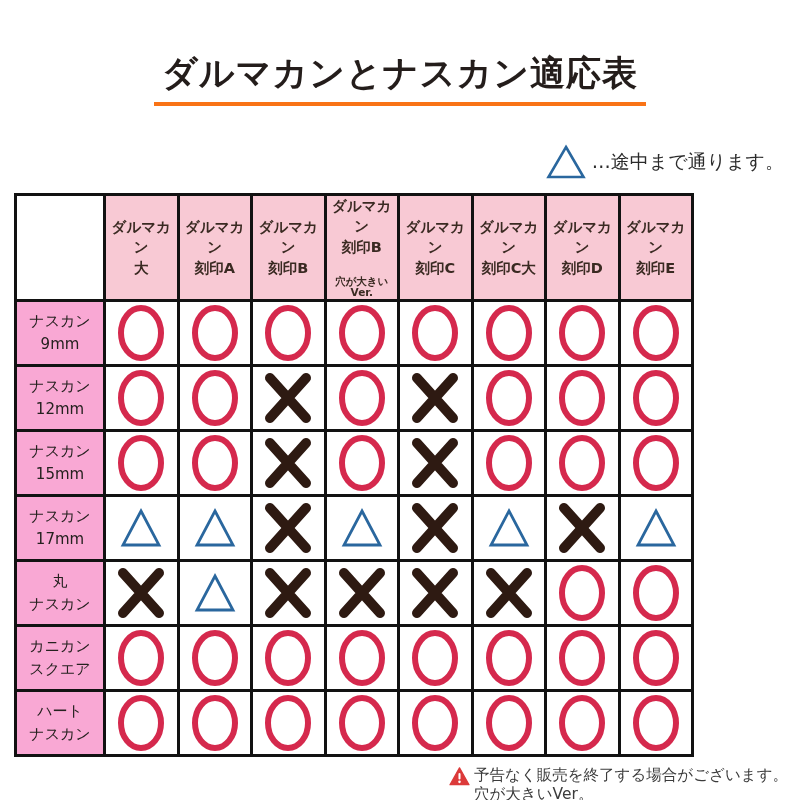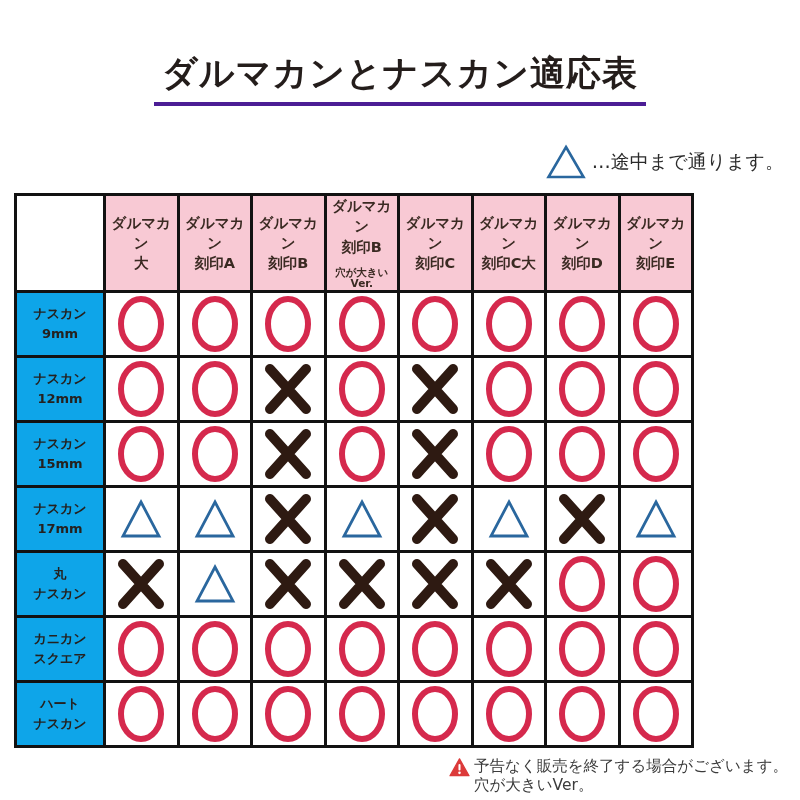--- a/index.html
+++ b/index.html
@@ -8,21 +8,21 @@
     font-family:"DejaVu Sans","Liberation Sans",sans-serif;
     color:#241d1b;overflow:hidden;
   }
   .page{width:800px;height:800px;position:relative;}
 
   
   .title-wrap{text-align:center;padding-top:50px;}
   .title{
     display:inline-block;margin:0;padding:0 8px 5px 8px;
     font-size:35px;font-weight:bold;letter-spacing:1px;color:#241d1b;
-    border-bottom:4px solid #4c1d95;
+    border-bottom:4px solid #f97316;
   }
 
   
   .legend{
     display:flex;justify-content:flex-end;align-items:center;gap:6px;
     margin:38px 16px 13px 0;
     font-size:19px;color:#2b2b2b;font-weight:500;
   }
   .legend-tri svg{display:block;}
 
@@ -32,24 +32,24 @@
     margin-left:14px;width:680px;
   }
   table.compat th, table.compat td{
     border:3px solid #121212;text-align:center;vertical-align:middle;padding:0;
   }
   .corner-cell{background:#ffffff;width:86px;}
   th.col-head{
     background:#f8c9d4;height:63px;
     font-size:14.5px;font-weight:bold;color:#3a2a22;line-height:1.4;
   }
-  th.col-head .note{display:block;font-size:10.5px;line-height:1.1;margin-top:10px;}
+  th.col-head .note{display:block;font-size:10.5px;line-height:1.1;margin-top:19px;}
   th.row-head{
-    background:#0ea5e9;
-    font-size:13px;font-weight:bold;color:#25211f;line-height:1.5;
+    background:#f9a8d4;
+    font-size:15px;font-weight:normal;color:#25211f;line-height:1.5;
   }
   td.sym-cell{height:62px;background:#ffffff;}
   td.sym-cell svg{display:block;margin:0 auto;}
 
   
   .footer{
     display:flex;justify-content:flex-end;align-items:flex-start;gap:4px;
     margin:9px 12px 0 0;
     font-size:15.5px;color:#3b3b3b;line-height:1.25;
   }

